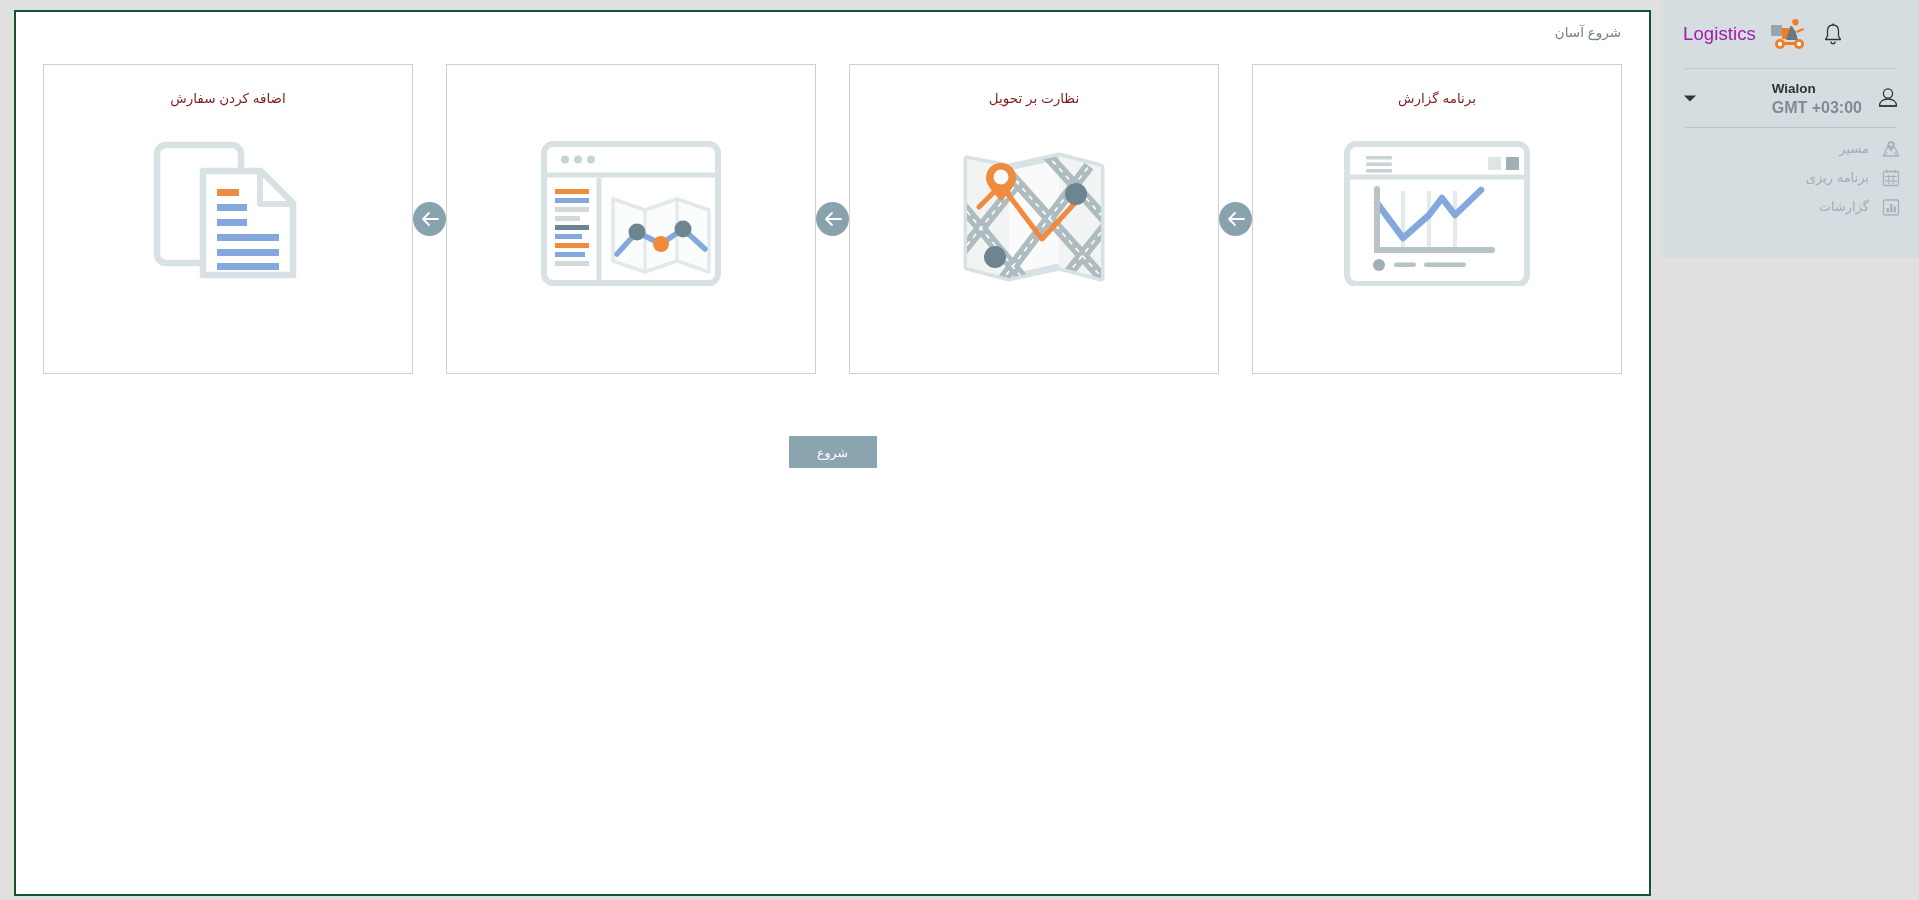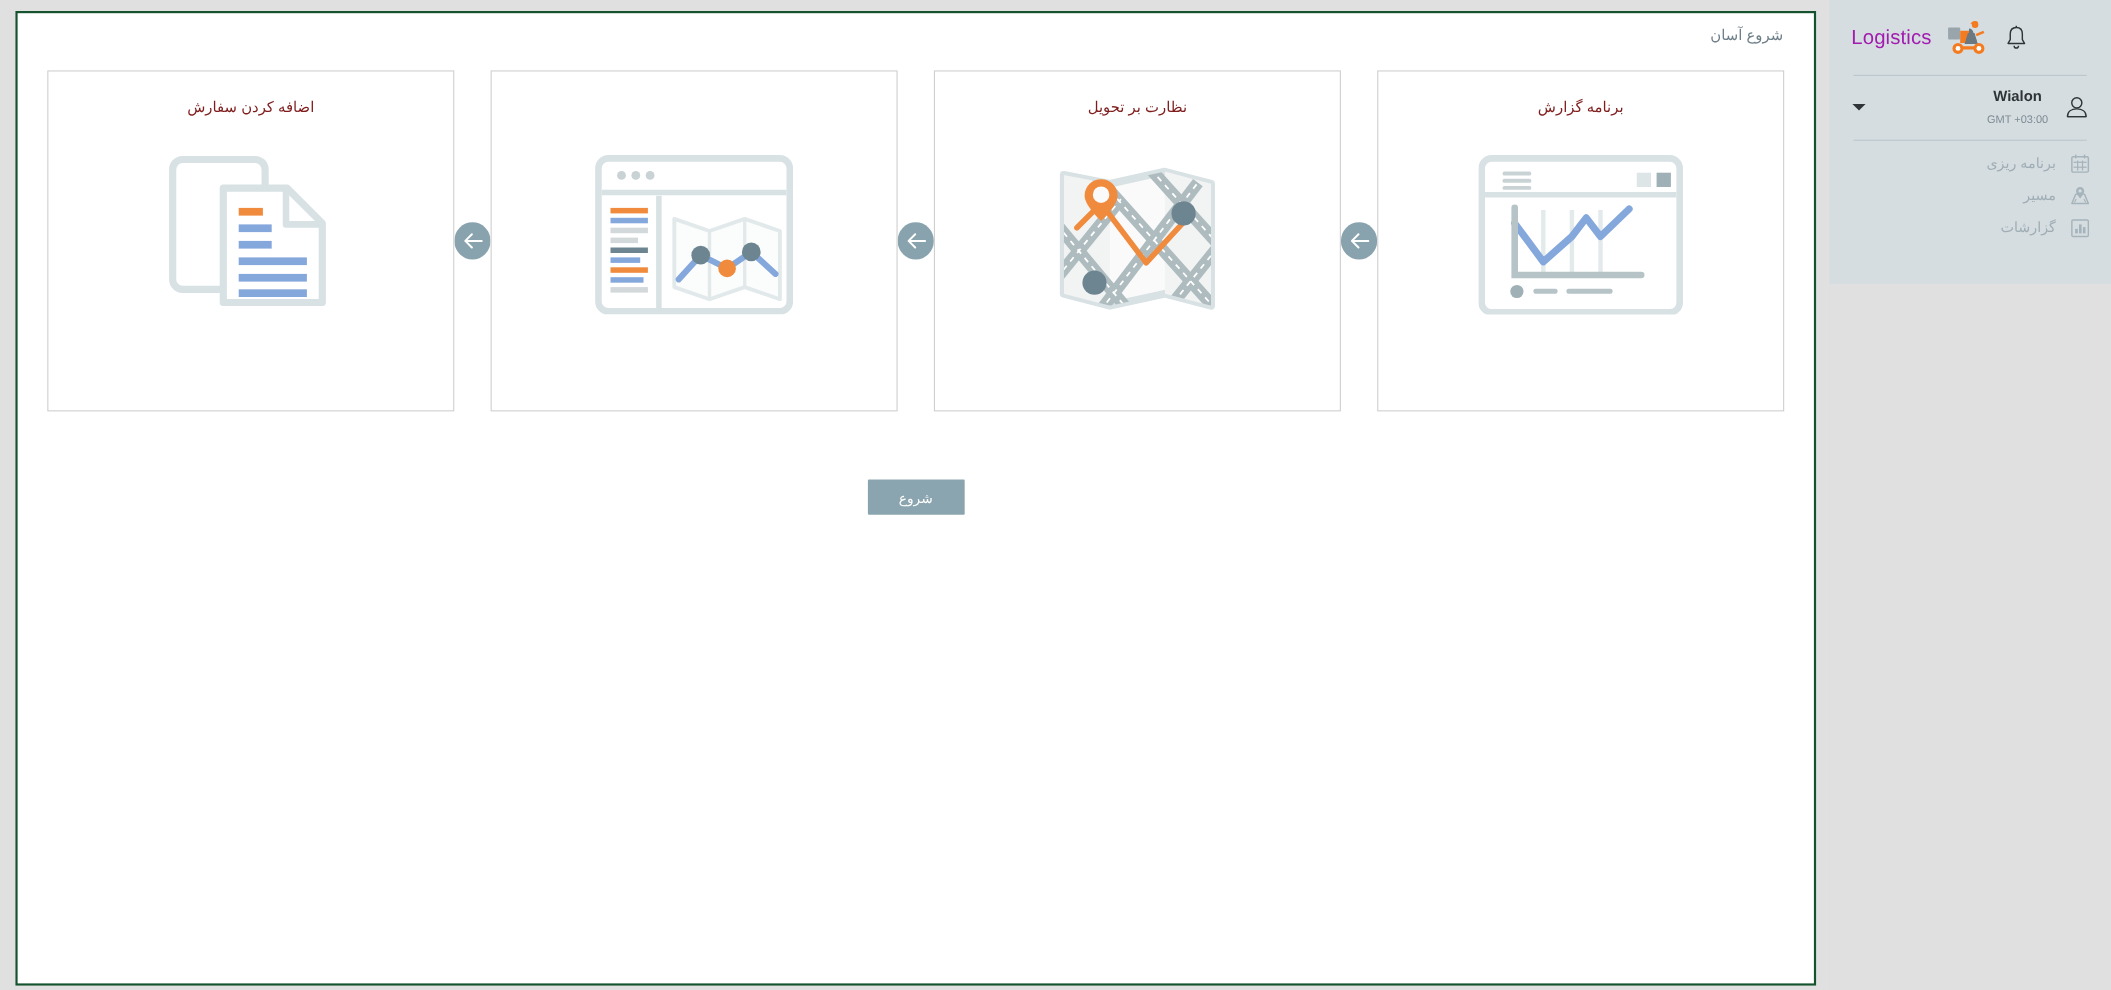--- a/index.html
+++ b/index.html
@@ -120,25 +120,25 @@
   }
   .sb-user {
     height: 58px;
     display: flex; align-items: center;
     padding: 0 18px 0 20px;
     cursor: pointer;
   }
   .sb-user .pico { width: 26px; height: 26px; flex: 0 0 auto; }
   .sb-user .utext {
     margin-right: 13px;
-    text-align: center;
+    text-align: left;
     line-height: 1.25;
   }
   .sb-user .uname { font-size: 13.5px; color: #2f3438; font-weight: bold; }
-  .sb-user .utz   { font-size: 10px;  color: #7e8c94; }
+  .sb-user .utz   { font-size: 16px;  color: #7e8c94; font-weight: bold; }
   .sb-caret { margin-right: auto; }
 
   .sb-nav { padding-top: 6px; }
   .sb-nav-item {
     height: 29px;
     display: flex; align-items: center;
     padding: 0 18px 0 20px;
     cursor: pointer;
   }
   .sb-nav-item .nico { width: 20px; height: 20px; flex: 0 0 auto; }
@@ -370,48 +370,48 @@
       </span>
     </div>
 
     <div class="sb-divider"></div>
 
     <div class="sb-nav">
 
       <div class="sb-nav-item">
         <span class="nico">
           <svg width="20" height="20" viewBox="0 0 20 20">
+            <path d="M2.5,17 L6,8.5 L14,8.5 L17.5,17 Z" fill="none" stroke="#a5b3ba" stroke-width="1.3" stroke-linejoin="round"></path>
+            <line x1="6.5" y1="13" x2="4.8" y2="16" stroke="#a5b3ba" stroke-width="1"></line>
+            <line x1="13.5" y1="13" x2="15.2" y2="16" stroke="#a5b3ba" stroke-width="1"></line>
+            <path d="M10,2 C7.9,2 6.3,3.6 6.3,5.7 C6.3,8.3 10,12.5 10,12.5 C10,12.5 13.7,8.3 13.7,5.7 C13.7,3.6 12.1,2 10,2 Z" fill="#a5b3ba"></path>
+            <circle cx="10" cy="5.6" r="1.5" fill="#d5dde1"></circle>
+          </svg>
+        </span>
+        <span class="nlabel">مسیر</span>
+      </div>
+
+      <div class="sb-nav-item">
+        <span class="nico">
+          <svg width="20" height="20" viewBox="0 0 20 20">
             <rect x="2.5" y="3.5" width="15" height="14" rx="1.2" fill="none" stroke="#a5b3ba" stroke-width="1.3"></rect>
             <line x1="6" y1="1.5" x2="6" y2="5" stroke="#a5b3ba" stroke-width="1.3"></line>
             <line x1="14" y1="1.5" x2="14" y2="5" stroke="#a5b3ba" stroke-width="1.3"></line>
             <line x1="7.8" y1="7" x2="7.8" y2="16" stroke="#a5b3ba" stroke-width="1.1"></line>
             <line x1="12.2" y1="7" x2="12.2" y2="16" stroke="#a5b3ba" stroke-width="1.1"></line>
             <line x1="4" y1="8.5" x2="16" y2="8.5" stroke="#a5b3ba" stroke-width="1.1"></line>
             <line x1="4" y1="13" x2="16" y2="13" stroke="#a5b3ba" stroke-width="1.1"></line>
           </svg>
         </span>
         <span class="nlabel">برنامه ریزی</span>
       </div>
 
       <div class="sb-nav-item">
         <span class="nico">
           <svg width="20" height="20" viewBox="0 0 20 20">
-            <path d="M2.5,17 L6,8.5 L14,8.5 L17.5,17 Z" fill="none" stroke="#a5b3ba" stroke-width="1.3" stroke-linejoin="round"></path>
-            <line x1="6.5" y1="13" x2="4.8" y2="16" stroke="#a5b3ba" stroke-width="1"></line>
-            <line x1="13.5" y1="13" x2="15.2" y2="16" stroke="#a5b3ba" stroke-width="1"></line>
-            <path d="M10,2 C7.9,2 6.3,3.6 6.3,5.7 C6.3,8.3 10,12.5 10,12.5 C10,12.5 13.7,8.3 13.7,5.7 C13.7,3.6 12.1,2 10,2 Z" fill="#a5b3ba"></path>
-            <circle cx="10" cy="5.6" r="1.5" fill="#d5dde1"></circle>
-          </svg>
-        </span>
-        <span class="nlabel">مسیر</span>
-      </div>
-
-      <div class="sb-nav-item">
-        <span class="nico">
-          <svg width="20" height="20" viewBox="0 0 20 20">
             <rect x="2.5" y="3" width="15" height="15" rx="1.2" fill="none" stroke="#a5b3ba" stroke-width="1.3"></rect>
             <rect x="5.5" y="11" width="2.4" height="4.2" fill="#a5b3ba"></rect>
             <rect x="9" y="7" width="2.4" height="8.2" fill="#a5b3ba"></rect>
             <rect x="12.5" y="9.5" width="2.4" height="5.7" fill="#a5b3ba"></rect>
           </svg>
         </span>
         <span class="nlabel">گزارشات</span>
       </div>
 
 

